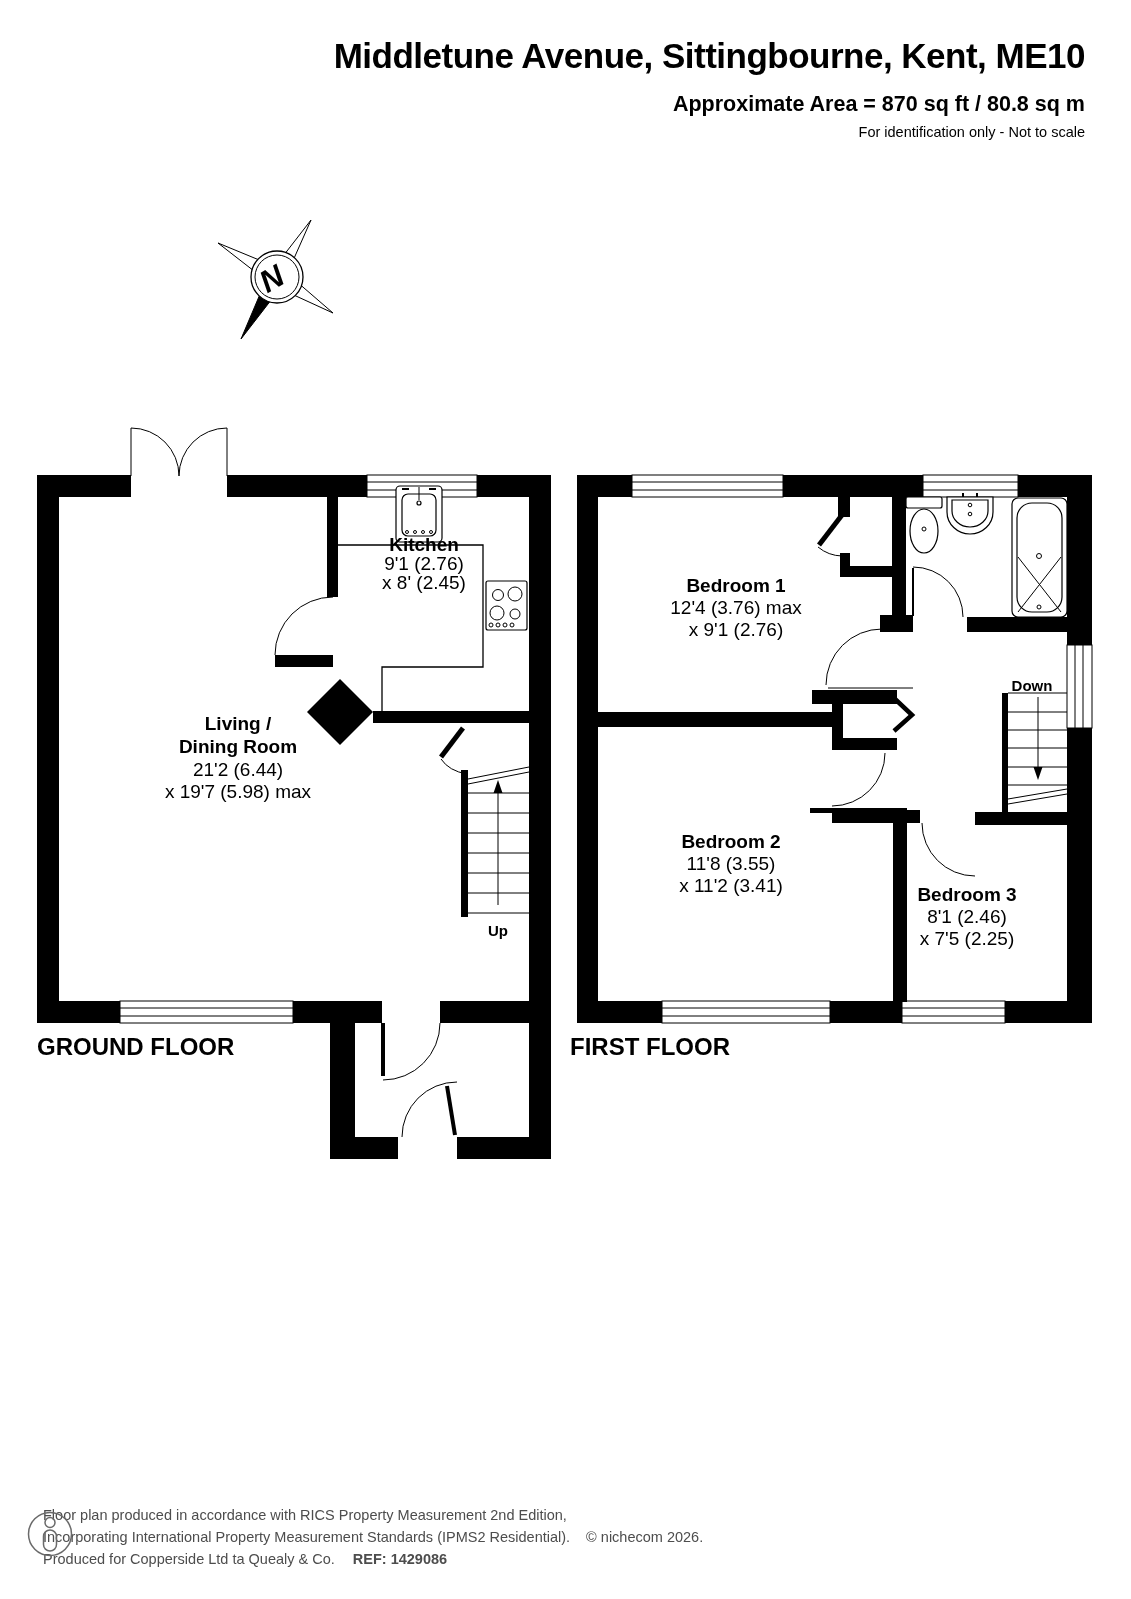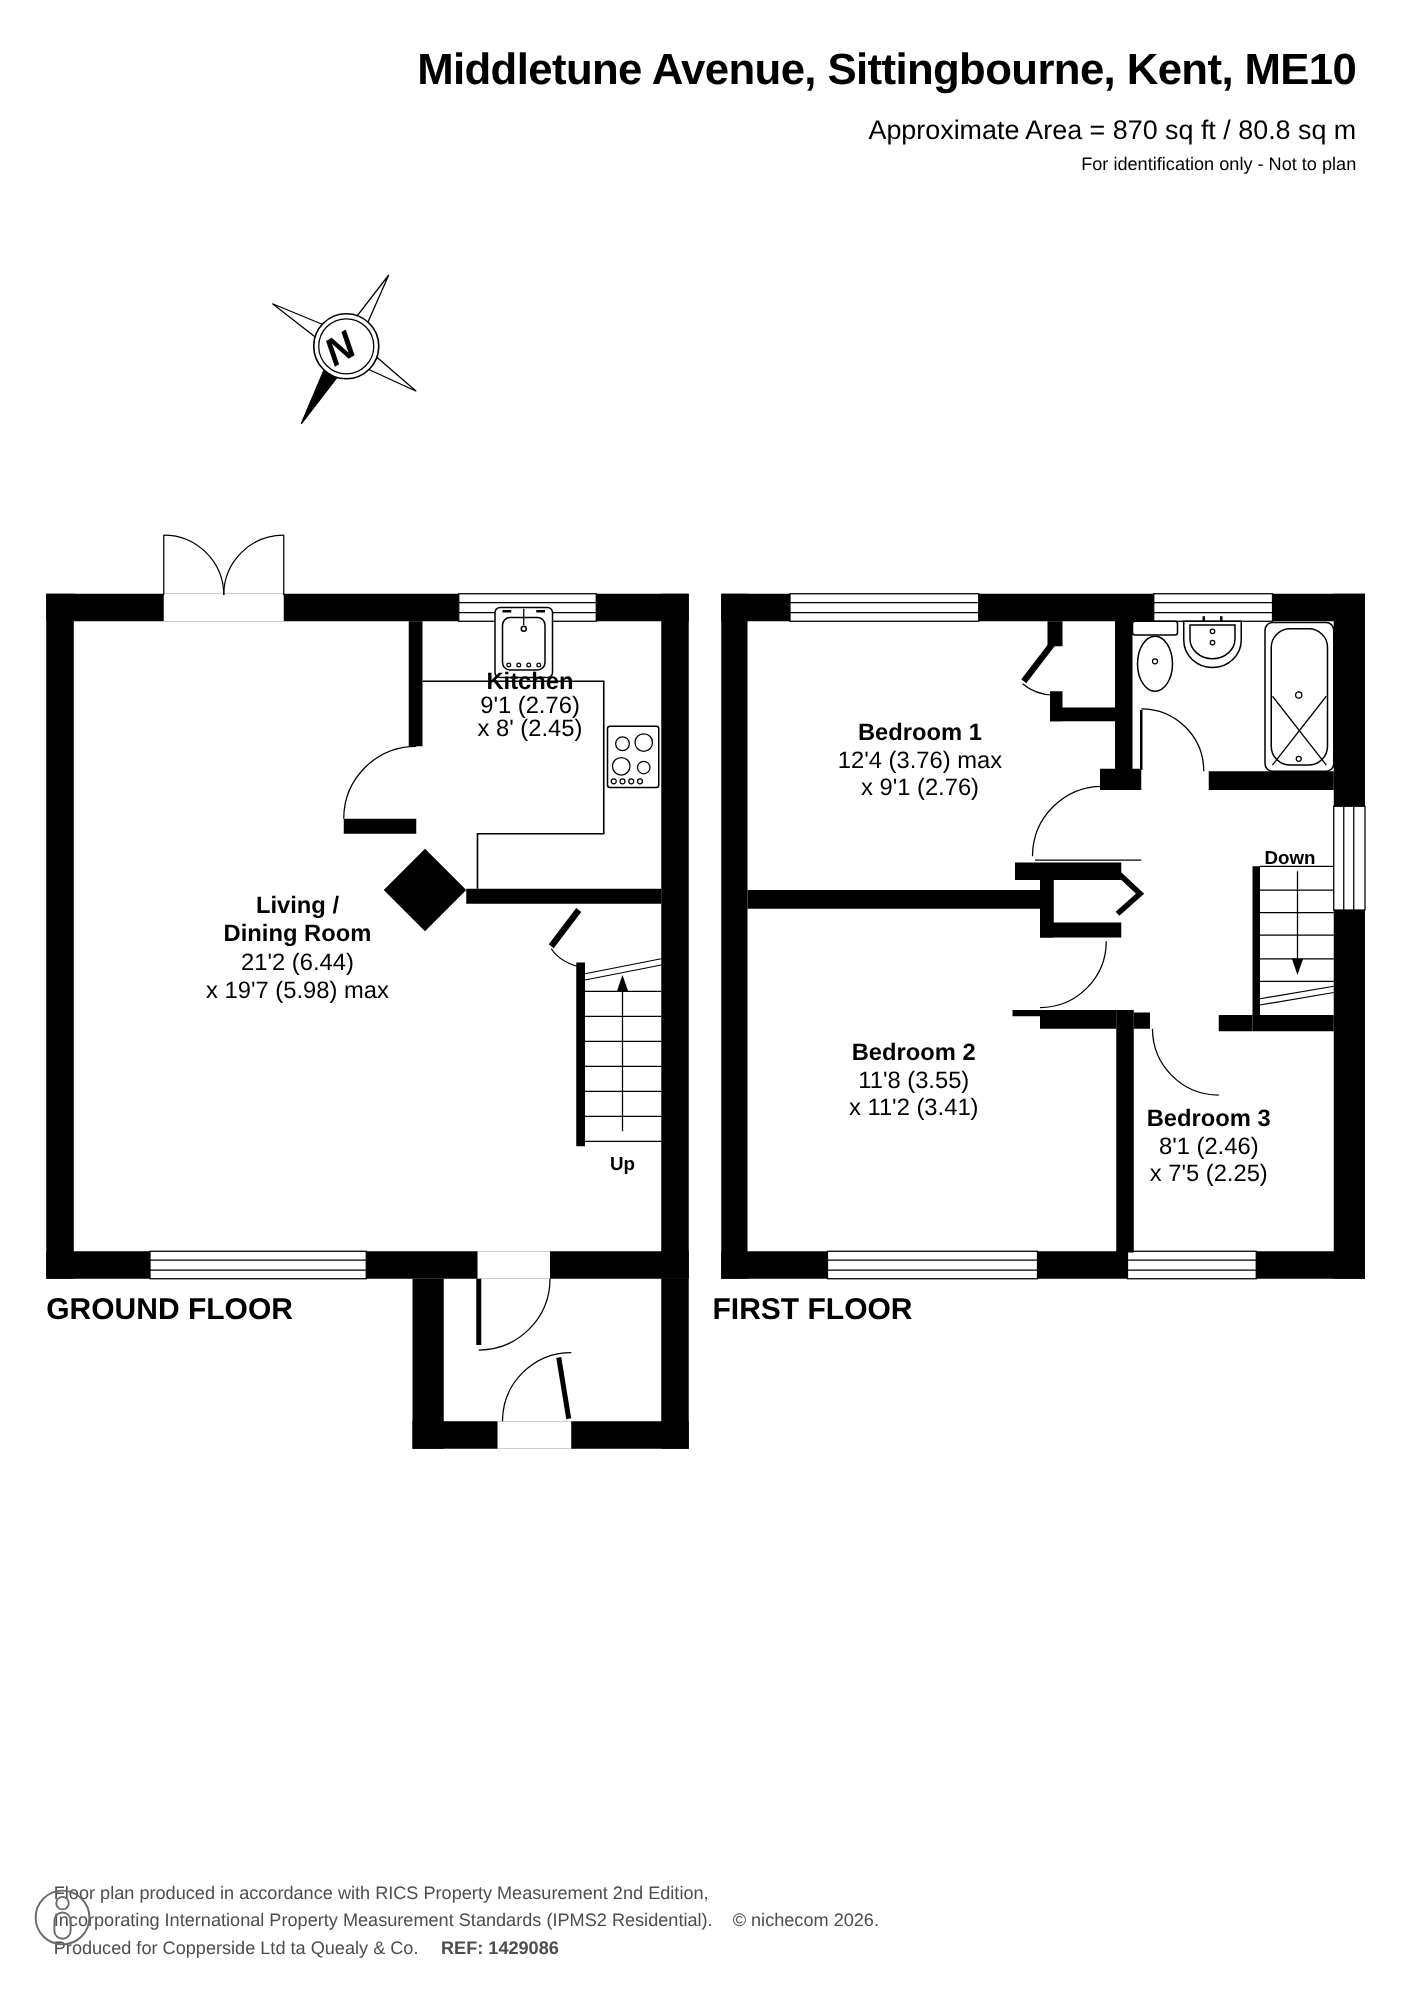--- a/index.html
+++ b/index.html
@@ -1,20 +1,20 @@
 <!DOCTYPE html>
 <html><head>
 <meta charset="utf-8">
 <style>
   html,body{margin:0;padding:0;background:#fff;}
   .page{position:relative;width:1131px;height:1586px;background:#fff;overflow:hidden;
         font-family:"Liberation Sans",sans-serif;color:#000;}
   .header{position:absolute;top:36px;left:0;right:46px;text-align:right;}
   .header h1{margin:0;font-size:35px;font-weight:bold;letter-spacing:-0.5px;}
-  .header .area{margin-top:16px;font-size:21.5px;font-weight:normal;}
+  .header .area{margin-top:16px;font-size:21.5px;font-weight:bold;}
   .header .note{margin-top:7px;font-size:14.5px;}
   svg{position:absolute;top:0;left:0;}
   .wall{fill:#000;stroke:none;}
   .open{fill:#fff;stroke:none;}
   .win{fill:#fff;stroke:#000;stroke-width:1;}
   .thin{stroke:#000;stroke-width:1;fill:none;}
   .thin13{stroke:#000;stroke-width:1.3;fill:none;}
   .leaf{stroke:#000;stroke-width:5;fill:none;}
   .leaf-thin{stroke:#000;stroke-width:2;fill:none;}
   .leaf-mid{stroke:#000;stroke-width:4;fill:none;}
@@ -30,21 +30,21 @@
   .footer .copy{padding-left:16px;}
 </style>
 </head>
 <body>
 
 <div class="page">
 
   <div class="header">
     <h1>Middletune Avenue, Sittingbourne, Kent, ME10</h1>
     <div class="area">Approximate Area = 870 sq ft / 80.8 sq m</div>
-    <div class="note">For identification only - Not to plan</div>
+    <div class="note">For identification only - Not to scale</div>
   </div>
 
   <svg width="1131" height="1599" viewBox="0 0 1131 1599">
 
     <g>
       <polygon points="311,220 284,281 270,273" fill="#fff" stroke="#000" stroke-width="1"></polygon>
       <polygon points="333,313 272,285 282,269" fill="#fff" stroke="#000" stroke-width="1"></polygon>
       <polygon points="218,243 281,269 272,285" fill="#fff" stroke="#000" stroke-width="1"></polygon>
       <polygon points="241,339 269,273 285,282" fill="#000" stroke="#000" stroke-width="1"></polygon>
       <circle cx="277" cy="277" r="26" fill="#fff" stroke="#000" stroke-width="1.3"></circle>

